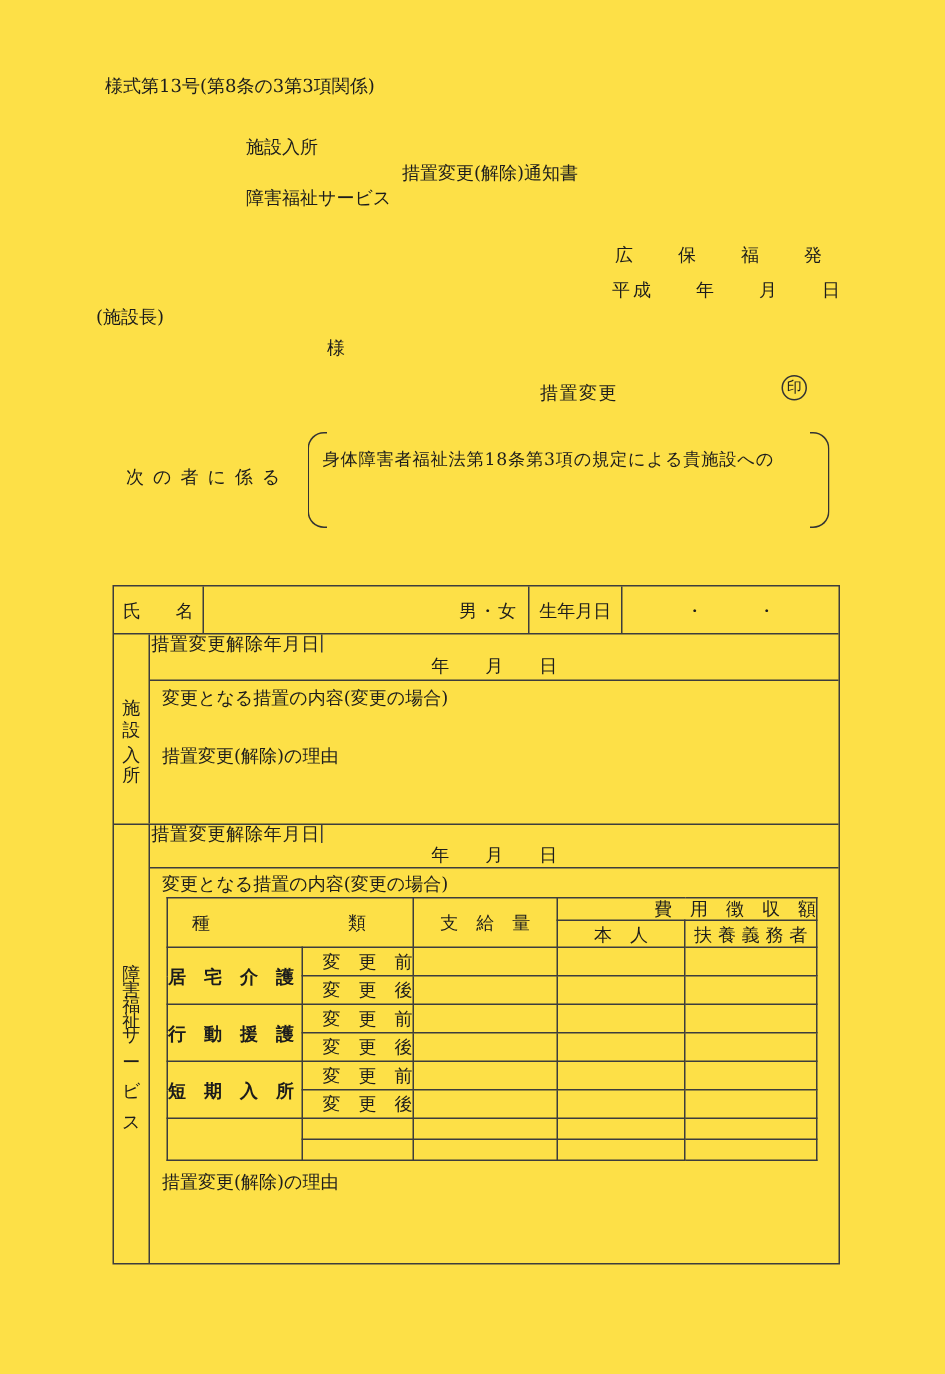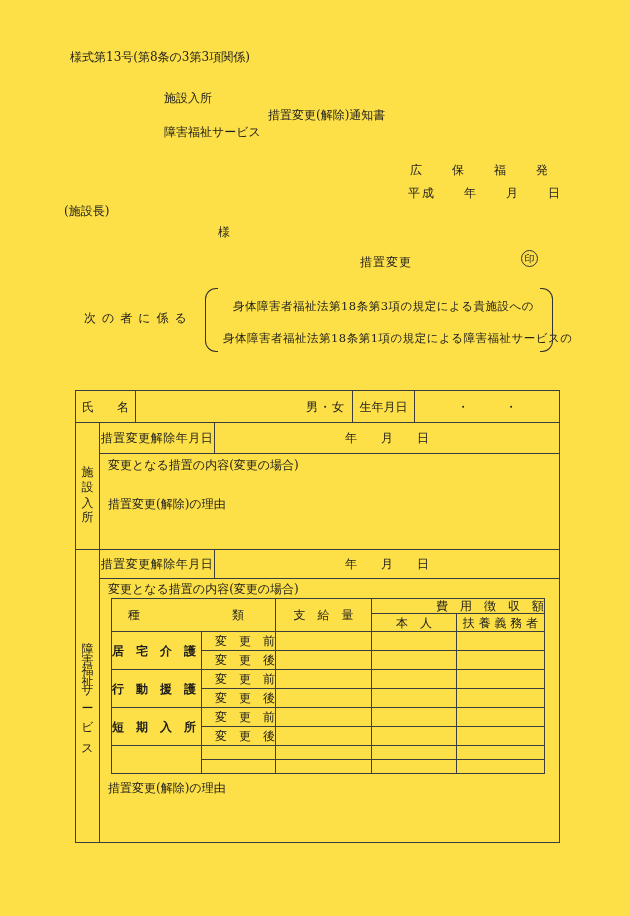--- a/index.html
+++ b/index.html
@@ -30,21 +30,21 @@
   .seal {
     left:521px; top:250px;
     width:17px; height:17px;
     border:1px solid #333; border-radius:50%;
     display:flex; align-items:center; justify-content:center;
     font-size:10px;
   }
 
   
   .intro-lead  { left:84px;  top:312px; letter-spacing:6px; }
-  .intro-line1 { left:233px; top:301px; font-size:11.5px; letter-spacing:0.5px; }
+  .intro-line1 { left:215px; top:301px; font-size:11.5px; letter-spacing:0.5px; }
   .intro-line2 { left:223px; top:333px; font-size:11.5px; letter-spacing:0.5px; }
   .brace { width:13px; height:64px; top:288px; }
   .brace-l { left:205px; border-left:1.3px solid #333; border-top:1.3px solid #333; border-bottom:1.3px solid #333; border-radius:11px 0 0 11px; }
   .brace-r { left:540px; border-right:1.3px solid #333; border-top:1.3px solid #333; border-bottom:1.3px solid #333; border-radius:0 11px 11px 0; }
   .intro-close { left:66px; top:357px; letter-spacing:1px; }
 
   
   .notice { left:75px; top:390px; width:485px; height:453px;
             border:1px solid #3d3d3d; display:flex; flex-direction:column; }
   .bb { border-bottom:1px solid #3d3d3d; }
@@ -59,21 +59,21 @@
   .c-birth-value { width:144px; justify-content:center; }
 
   .section { display:flex; }
   .sec-facility { height:127px; }
   .sec-service  { flex:1; }
   .label-col { width:24px; display:flex; align-items:center; justify-content:center; }
   .vlabel { writing-mode:vertical-rl; text-orientation:mixed; }
   .vl-facility { letter-spacing:15px; }
   .vl-service  { letter-spacing:11px; }
   .sec-body { flex:1; display:flex; flex-direction:column; }
-  .r-date { height:31px; }
+  .r-date { height:31px;flex-direction:column; }
   .c-date-label { width:115px; justify-content:center; letter-spacing:0.5px; }
   .c-date-value { flex:1; justify-content:center; }
   .sec2 .r-date { height:29px; }
 
   .content-cell { flex:1; padding:5px 8px 0 8px; }
   .reason-gap { margin-top:27px; }
 
   .sec2-content { flex:1; padding-top:4px; }
   .sec2-content .inline-label { margin-left:8px; display:block; }
   .sec2-reason { margin-top:8px; }
@@ -109,21 +109,20 @@
   <div class="abs addr-sama">様</div>
 
   <div class="abs sender">措置変更</div>
   <div class="abs seal">
     <span>印</span>
   </div>
 
   <div class="abs intro-lead">次の者に係る</div>
   <div class="abs brace brace-l"></div>
   <div class="abs intro-line1">身体障害者福祉法第18条第3項の規定による貴施設への</div>
-  <div class="abs intro-line2">身体障害者福祉法第18条第1項の規定による障害福祉サービスの</div>
   <div class="abs brace brace-r"></div>
 
   <div class="abs notice">
 
     <div class="row r-name bb">
       <div class="cell c-name-label br">
         <span>氏</span>
         <span>名</span>
       </div>
       <div class="cell c-name-value br">

